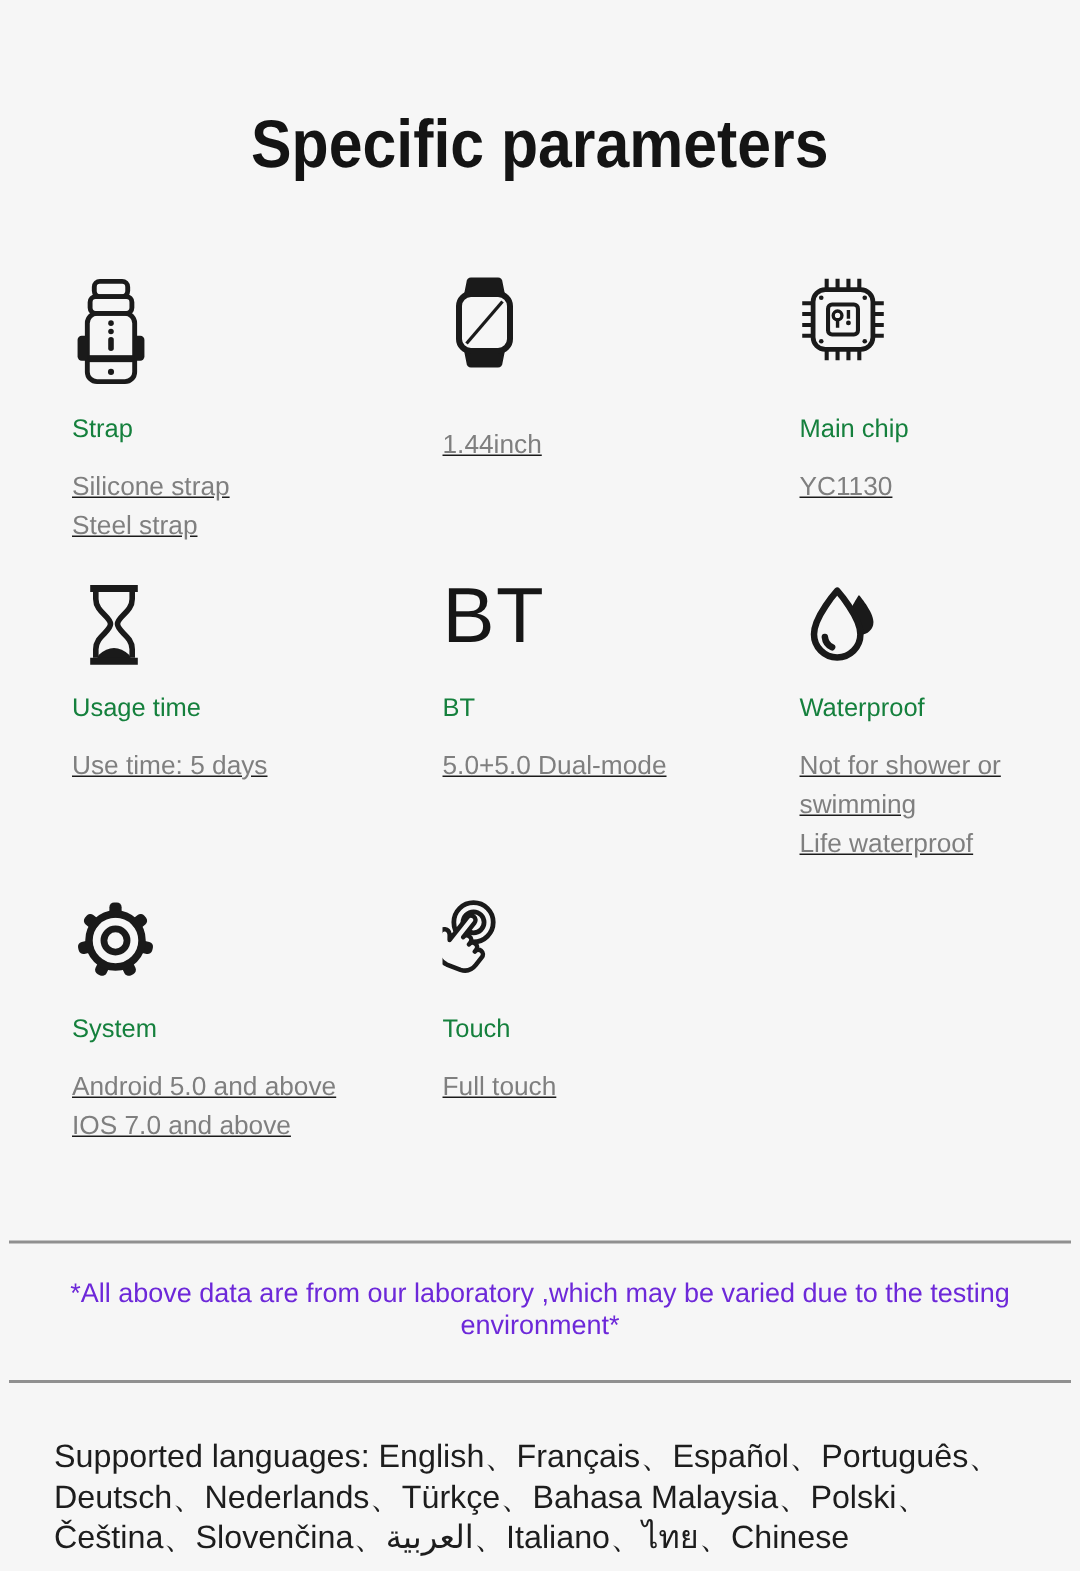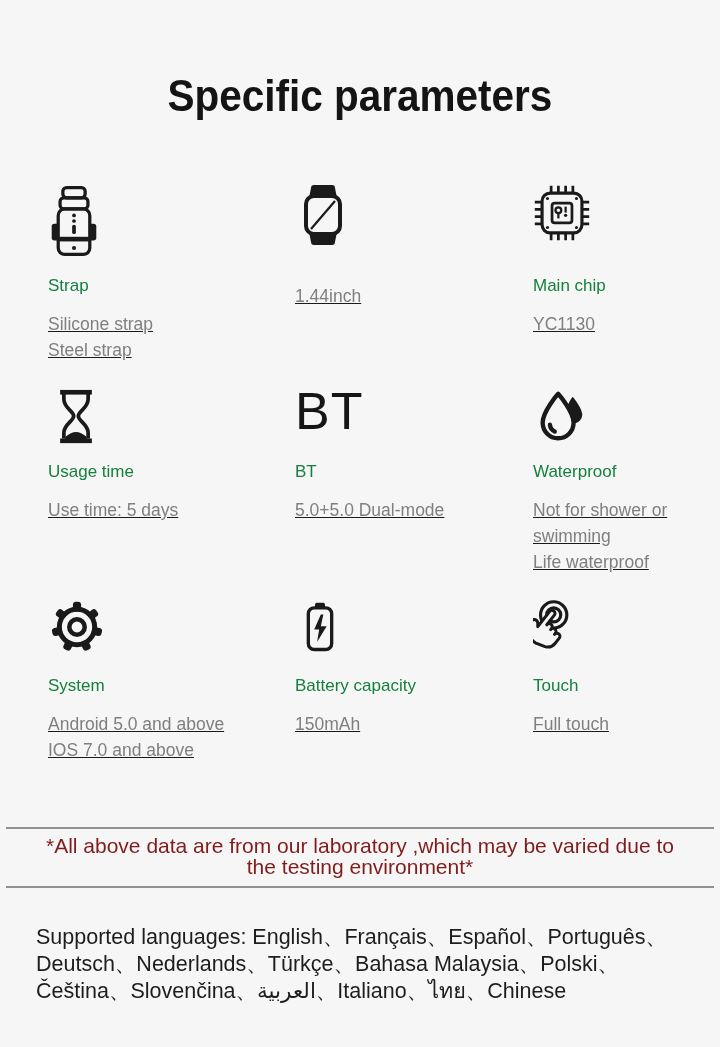--- a/index.html
+++ b/index.html
@@ -57,26 +57,26 @@
     color:#7f7f7f;
   }
 
   .footnote{
     margin:64px 6px 0 6px;
     border-top:2px solid #909090;
     border-bottom:2px solid #909090;
     padding:6px 10px 9px 10px;
   }
   .footnote p{
-    margin:0 auto;
+    margin:17px auto;
     max-width:655px;
     text-align:center;
-    font-size:21px;
+    font-size:18px;
     line-height:21px;
-    color:#7f1d1d;
+    color:#6d28d9;
   }
 
   .languages{
     margin:36px 32px 0 36px;
     font-size:21.5px;
     line-height:27px;
     color:#1d1d1d;
   }
 </style>
 </head>
@@ -201,33 +201,20 @@
         <circle cx="32" cy="32" r="8.5" stroke-width="5"></circle>
       </svg>
     </div>
     <div class="param-label">System</div>
     <div class="param-desc">
       <div class="desc-line">Android 5.0 and above</div>
       <div class="desc-line">IOS 7.0 and above</div>
     </div>
   </div>
 
-  <div class="cell row3">
-    <div class="icon-slot">
-      <svg width="50" height="58" viewBox="0 0 60 62" fill="none" stroke="#1a1a1a">
-        <rect x="24" y="2" width="12" height="6" rx="2" fill="#1a1a1a" stroke="none"></rect>
-        <rect x="16" y="8" width="28" height="50" rx="7" stroke-width="4"></rect>
-        <path d="M31 16 L23 34 h6 L26.5 49 L38 30 h-7 L34 16 Z" fill="#1a1a1a" stroke="none"></path>
-      </svg>
-    </div>
-    <div class="param-label">Battery capacity</div>
-    <div class="param-desc">
-      <div class="desc-line">150mAh</div>
-    </div>
-  </div>
 
   <div class="cell row3">
     <div class="icon-slot">
       <svg width="62" height="60" viewBox="0 0 66 64" fill="none" stroke="#1a1a1a">
         <circle cx="22" cy="18" r="14" stroke-width="3.4"></circle>
         <circle cx="22" cy="18" r="7.5" stroke-width="3.4"></circle>
         <g transform="translate(22 14) rotate(38)">
           <path d="M -3.2 3
                    A 3.2 3.2 0 0 1 3.2 3
                    L 3.2 16 A 3.2 3.2 0 0 1 9.6 16

